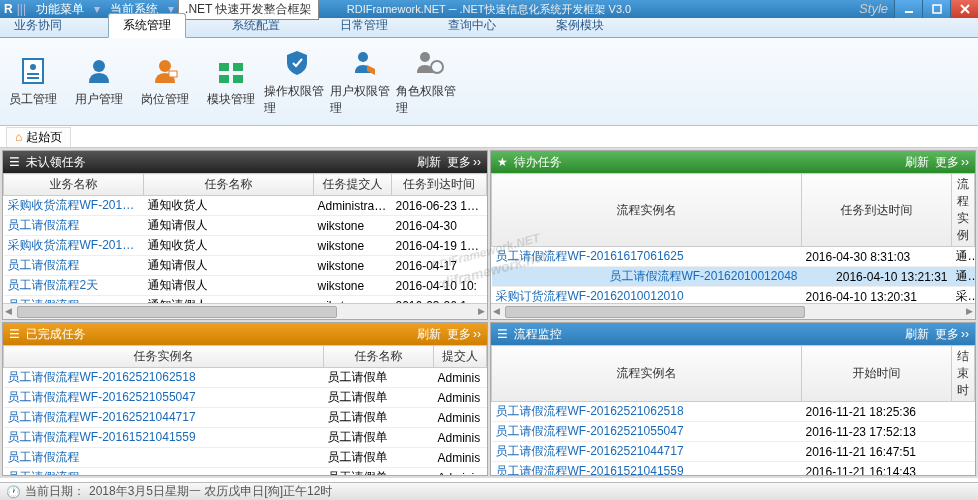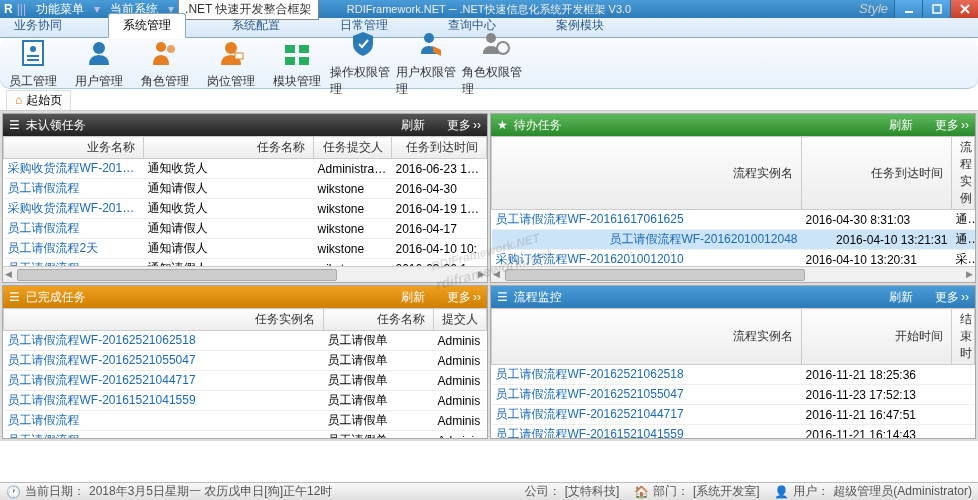--- a/index.html
+++ b/index.html
@@ -17,45 +17,45 @@
 .titlebar .win-btn { width: 28px; height: 18px; display: flex; align-items: center; justify-content: center; background: linear-gradient(#5aacee, #3a8cc8); border-left: 1px solid #2a6b98; }
 .titlebar .win-btn.close { background: linear-gradient(#e86a5a, #c8402a); }
 .titlebar .style-btn { position: absolute; right: 90px; top: 1px; color: #ccc; font-style: italic; font-size: 13px; }
 
 
 .maintabs { height: 20px; background: linear-gradient(#e8f2fb, #d8e8f8); display: flex; align-items: flex-end; border-bottom: 1px solid #8ab; gap: 32px; }
 .maintabs .mtab { padding: 3px 14px; color: #2a5a8a; cursor: pointer; }
 .maintabs .mtab.active { background: #fff; border: 1px solid #8ab; border-bottom: 1px solid #fff; border-radius: 3px 3px 0 0; color: #000; position: relative; top: 1px; }
 
 
-.ribbon { height: 51px; background: linear-gradient(#f8fbfe, #e8f2fb); border-bottom: 1px solid #a8c8e0; display: flex; border-radius: 10px; }
+.ribbon { height: 88px; background: linear-gradient(#f8fbfe, #e8f2fb); border-bottom: 1px solid #a8c8e0; display: flex; }
 .ribbon-item { width: 66px; display: flex; flex-direction: column; align-items: center; justify-content: center; gap: 4px; cursor: pointer; }
 .ribbon-icon { width: 32px; height: 32px; display: flex; align-items: center; justify-content: center; }
 .ribbon-label { font-size: 12px; color: #333; }
 
 
 .starttab-strip { height: 22px; background: #fff; border-bottom: 1px solid #ccc; display: flex; align-items: center; padding-left: 6px; }
 .starttab { display: flex; align-items: center; gap: 4px; padding: 0 8px; height: 20px; border: 1px solid #ddd; border-bottom: none; background: #fcfcfc; }
 .starttab .home-ico { color: #e67e22; font-weight: bold; }
 
 
 .panels-area { display: grid; grid-template-columns: 1fr 1fr; grid-template-rows: 170px 154px; gap: 2px; padding: 2px; background: #ddd; }
 .panel { background: #fff; display: flex; flex-direction: column; border: 1px solid #aaa; overflow: hidden; }
 .panel-hdr { height: 22px; display: flex; align-items: center; justify-content: space-between; color: #fff; padding: 0 6px; }
 .panel-hdr .hdr-left { display: flex; align-items: center; gap: 6px; }
-.panel-hdr .hdr-right { display: flex; align-items: flex-start; gap: 22px; }
+.panel-hdr .hdr-right { display: flex; align-items: flex-start; gap: 6px; }
 .panel-hdr .more { display: flex; align-items: center; gap: 2px; }
 .hdr-black { background: linear-gradient(#555, #222); }
 .hdr-green { background: linear-gradient(#5cb85c, #2a8a2a); }
 .hdr-orange { background: linear-gradient(#f0a020, #d08000); }
 .hdr-blue { background: linear-gradient(#4a9cd8, #2a7bb8); }
 
 .panel-body { flex: 1; overflow: hidden; position: relative; }
 .tbl { width: 100%; border-collapse: collapse; table-layout: fixed; }
-.tbl th { background: linear-gradient(#fdfdfd, #ececec); border: 1px solid #ccc; padding: 2px 8px; text-align: right; font-weight: normal; color: #333; height: 18px; }
+.tbl th { background: linear-gradient(#fdfdfd, #ececec); border: 1px solid #ccc; padding: 2px 0; text-align: center; font-weight: normal; color: #333; height: 18px; }
 .tbl td { border-bottom: 1px solid #eee; padding: 1px 4px; height: 17px; white-space: nowrap; overflow: hidden; text-overflow: ellipsis; }
 .tbl td.link { color: #1a6ab8; }
 .tbl tr.sel td { background: #cce4f7; text-align: right; }
 
 .scroll-x { height: 16px; background: #f0f0f0; border-top: 1px solid #ccc; position: relative; }
 .scroll-x::before { content: '◀'; position: absolute; left: 2px; font-size: 9px; color: #888; top: 2px; }
 .scroll-x::after { content: '▶'; position: absolute; right: 2px; font-size: 9px; color: #888; top: 2px; }
 .scroll-thumb { position: absolute; height: 12px; top: 2px; background: #ccc; border: 1px solid #aaa; border-radius: 2px; }
 
 
@@ -124,30 +124,20 @@
       <div class="ribbon-label">员工管理</div>
     </div>
     <div class="ribbon-item">
       <div class="ribbon-icon">
         <svg width="32" height="32" viewBox="0 0 32 32">
           <circle cx="16" cy="11" r="6" fill="#2a7bb8"></circle>
           <path d="M6 28 Q6 18 16 18 Q26 18 26 28 Z" fill="#2a7bb8"></path>
         </svg>
       </div>
       <div class="ribbon-label">用户管理</div>
-    </div>
-    <div class="ribbon-item">
-      <div class="ribbon-icon">
-        <svg width="32" height="32" viewBox="0 0 32 32">
-          <circle cx="12" cy="10" r="5" fill="#e67e22"></circle>
-          <circle cx="22" cy="12" r="4" fill="#e67e22" opacity="0.7"></circle>
-          <path d="M4 28 Q4 18 12 18 Q20 18 20 28 Z" fill="#e67e22"></path>
-        </svg>
-      </div>
-      <div class="ribbon-label">角色管理</div>
     </div>
     <div class="ribbon-item">
       <div class="ribbon-icon">
         <svg width="32" height="32" viewBox="0 0 32 32">
           <circle cx="16" cy="11" r="6" fill="#e67e22"></circle>
           <path d="M6 28 Q6 18 16 18 Q26 18 26 28 Z" fill="#e67e22"></path>
           <rect x="20" y="16" width="8" height="6" fill="#fff" stroke="#e67e22"></rect>
         </svg>
       </div>
       <div class="ribbon-label">岗位管理</div>
@@ -452,25 +442,13 @@
   <span>RDIFramework.NET</span>
   <span class="sub">rdiframework.net/</span>
 </div>
 
 <div class="statusbar">
   <div class="sb-seg">
     <span class="sb-ico">🕐</span>
     <span>当前日期：</span>
     <span>2018年3月5日星期一 农历戊申日[狗]正午12时</span>
   </div>
-  <div class="sb-seg">
-    <span>公司：</span>
-    <span>[艾特科技]</span>
-    &nbsp;&nbsp;
-    <span class="sb-ico">🏠</span>
-    <span>部门：</span>
-    <span>[系统开发室]</span>
-    &nbsp;&nbsp;
-    <span class="sb-ico">👤</span>
-    <span>用户：</span>
-    <span>超级管理员(Administrator)</span>
-  </div>
 </div>
 
 </body></html>

